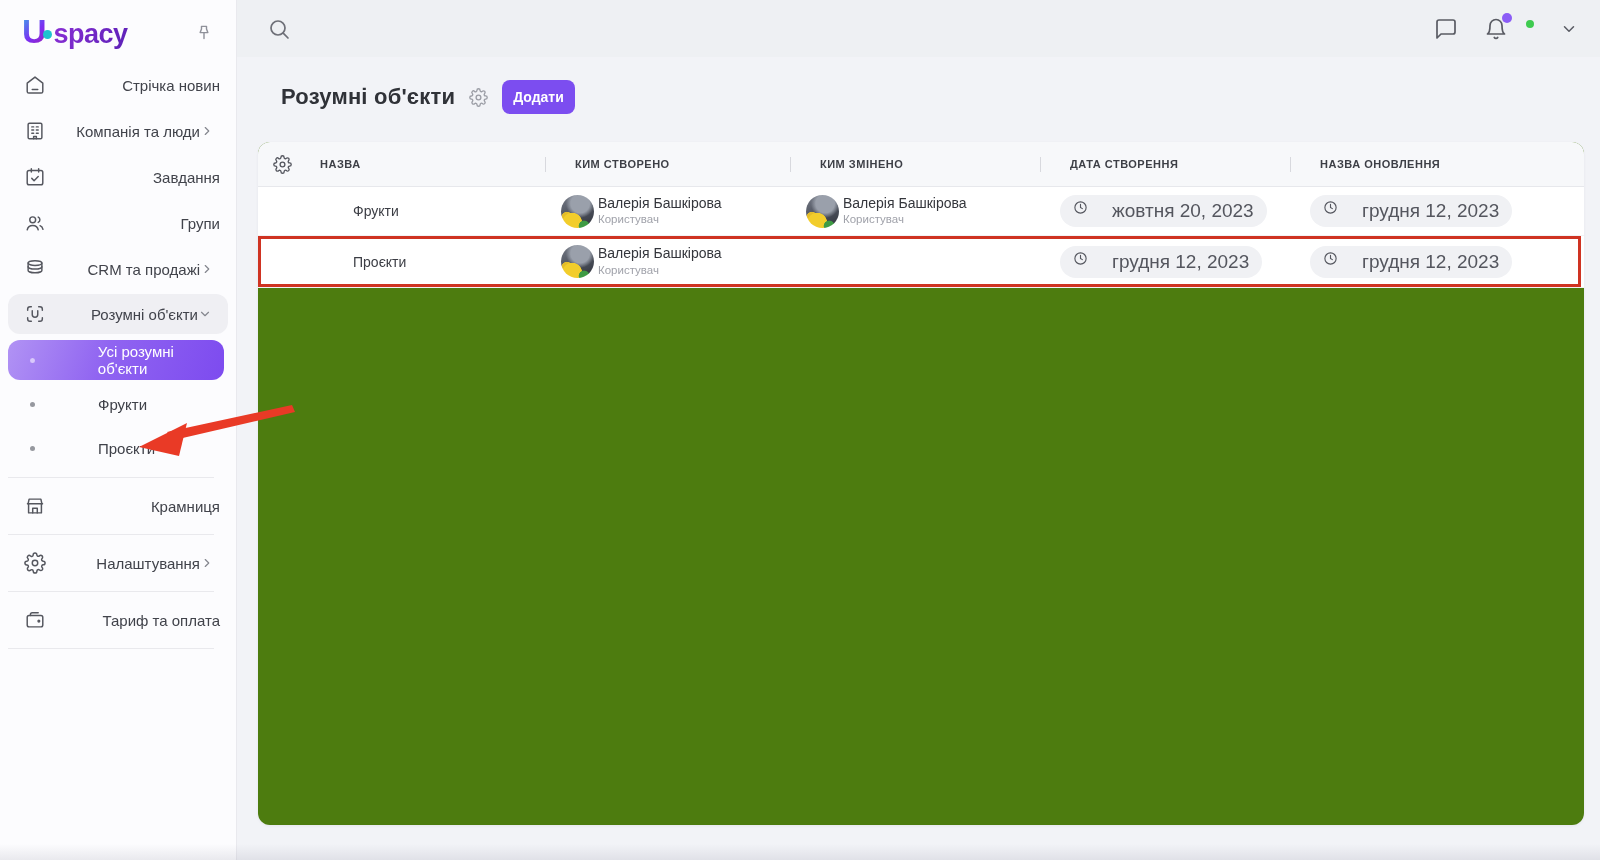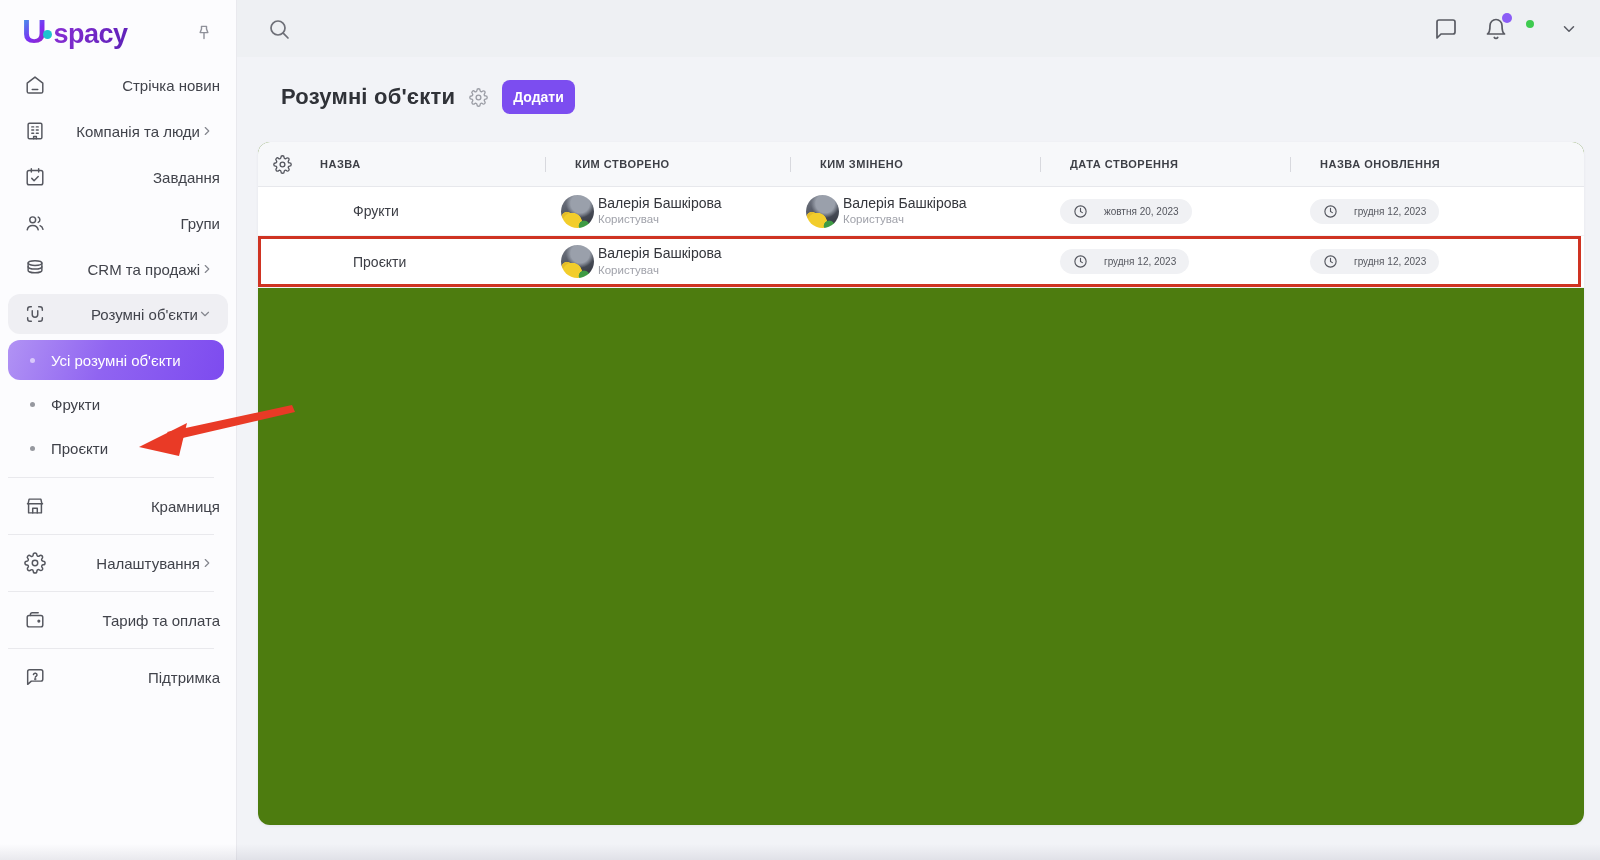--- a/index.html
+++ b/index.html
@@ -15,21 +15,21 @@
   .logo-rest { font-size:27px; font-weight:bold; background:linear-gradient(120deg,#8b2fd6,#5b21b6); -webkit-background-clip:text; background-clip:text; color:transparent; letter-spacing:-0.5px; }
   .pin-btn { color:#8f919a; cursor:pointer; display:flex; margin-top:4px; }
 
   .nav { padding-top:4px; }
   .nav-item { height:46px; display:flex; align-items:center; padding:0 16px 0 24px; cursor:pointer; color:#41434b;text-align:right; }
   .nav-item .nicon { width:22px; height:22px; color:#55575f; flex:0 0 22px; display:flex; }
   .nav-item .nlabel { font-size:15px; margin-left:12px; flex:1; white-space:nowrap; }
   .chev { color:#84868e; display:flex; margin-right:6px; }
   .nav-group { margin:2px 8px 0 8px; background:#efeff3; border-radius:12px; }
   .nav-group .nav-item { height:40px; padding:0 10px 0 16px; }
-  .sub-item { height:44px; display:flex; align-items:center; padding-left:30px; cursor:pointer; color:#3f4149; }
+  .sub-item { height:44px; display:flex; align-items:center; padding-left:30px; cursor:pointer; color:#3f4149;gap:47px; }
   .sub-item .bullet { width:5px; height:5px; border-radius:50%; background:#96989f; margin-right:16px; }
   .sub-item .slabel { font-size:15px; }
   .sub-item.selected { height:40px; margin:6px 12px 2px 8px; padding-left:22px; border-radius:12px;
       background:linear-gradient(110deg,#b193f4 0%, #9064f1 45%, #7d4bef 100%); color:#ffffff; }
   .sub-item.selected .bullet { background:#d9c9fb; }
   .nav-divider { height:1px; background:#e9e9ed; margin:7px 22px 7px 8px; }
   .nav-bottom .nav-item { height:42px; }
 
   
   .topbar { position:absolute; left:237px; top:0; right:0; height:57px; background:#eef0f3; display:flex; align-items:center; }
@@ -69,21 +69,21 @@
   .cell-person { display:flex; align-items:flex-start; gap:4px; padding-left:16px; }
   .p-avatar { width:33px; height:33px; border-radius:50%; flex:0 0 33px;
       background:
         radial-gradient(circle at 70% 94%, #3f9b44 0 13%, rgba(0,0,0,0) 15%),
         radial-gradient(circle at 34% 84%, #f2cd2b 0 27%, rgba(0,0,0,0) 29%),
         radial-gradient(circle at 18% 68%, #e4bd2a 0 15%, rgba(0,0,0,0) 17%),
         radial-gradient(circle at 58% 26%, #9aa0ab 0 30%, rgba(0,0,0,0) 46%),
         linear-gradient(160deg,#767b87 0%, #4c515c 55%, #2e313a 100%); }
   .p-name { font-size:14px; color:#34363c; line-height:1.25; }
   .p-role { font-size:11.5px; color:#a0a2aa; line-height:1.3; }
-  .date-pill { display:inline-flex; align-items:center; gap:16px; background:#f0f1f4; border-radius:20px; padding:5px 13px; margin-left:20px; color:#54565e; font-size:10px; white-space:nowrap; }
+  .date-pill { display:inline-flex; gap:24px; background:#f0f1f4; border-radius:20px; padding:5px 13px; margin-left:20px; color:#54565e; font-size:19px; white-space:nowrap; }
   .date-pill .clock { display:flex; color:#54565e; }
 
   
   .red-arrow { position:absolute; left:134px; top:400px; width:162px; height:62px; z-index:5; pointer-events:none; }
   .bottom-shade { position:absolute; left:0; right:0; bottom:0; height:16px; background:linear-gradient(rgba(100,100,125,0), rgba(95,95,120,0.12)); pointer-events:none; z-index:6; }
 </style>
 </head>
 <body>
 
 <div class="app">
@@ -237,30 +237,20 @@
           <span class="nicon">
               <svg width="22" height="22" viewBox="0 0 24 24" fill="none" stroke="currentColor" stroke-width="1.6" stroke-linecap="round" stroke-linejoin="round">
                 <rect x="3.5" y="7" width="17" height="12.5" rx="2"></rect>
                 <path d="M7 7V6a2 2 0 0 1 2-2h6.5"></path>
                 <circle cx="16.2" cy="13.2" r="0.9" fill="currentColor"></circle>
               </svg>
             </span>
           <span class="nlabel">Тариф та оплата</span>
         </div>
         <div class="nav-divider"></div>
-        <div class="nav-item">
-          <span class="nicon">
-              <svg width="22" height="22" viewBox="0 0 24 24" fill="none" stroke="currentColor" stroke-width="1.6" stroke-linecap="round" stroke-linejoin="round">
-                <path d="M20.5 14.5a2 2 0 0 1-2 2H8l-4 3.5v-14a2 2 0 0 1 2-2h12.5a2 2 0 0 1 2 2z"></path>
-                <path d="M10.3 9.2a2 2 0 0 1 3.9.6c0 1.3-1.9 1.6-1.9 2.6"></path>
-                <circle cx="12.3" cy="14.3" r="0.5" fill="currentColor"></circle>
-              </svg>
-            </span>
-          <span class="nlabel">Підтримка</span>
-        </div>
       </div>
     </nav>
   </aside>
 
   <header class="topbar">
     <span class="search-btn">
       <svg width="24" height="24" viewBox="0 0 24 24" fill="none" stroke="currentColor" stroke-width="1.7" stroke-linecap="round">
           <circle cx="11" cy="11" r="7"></circle>
           <line x1="16.2" y1="16.2" x2="21" y2="21"></line>
         </svg>

